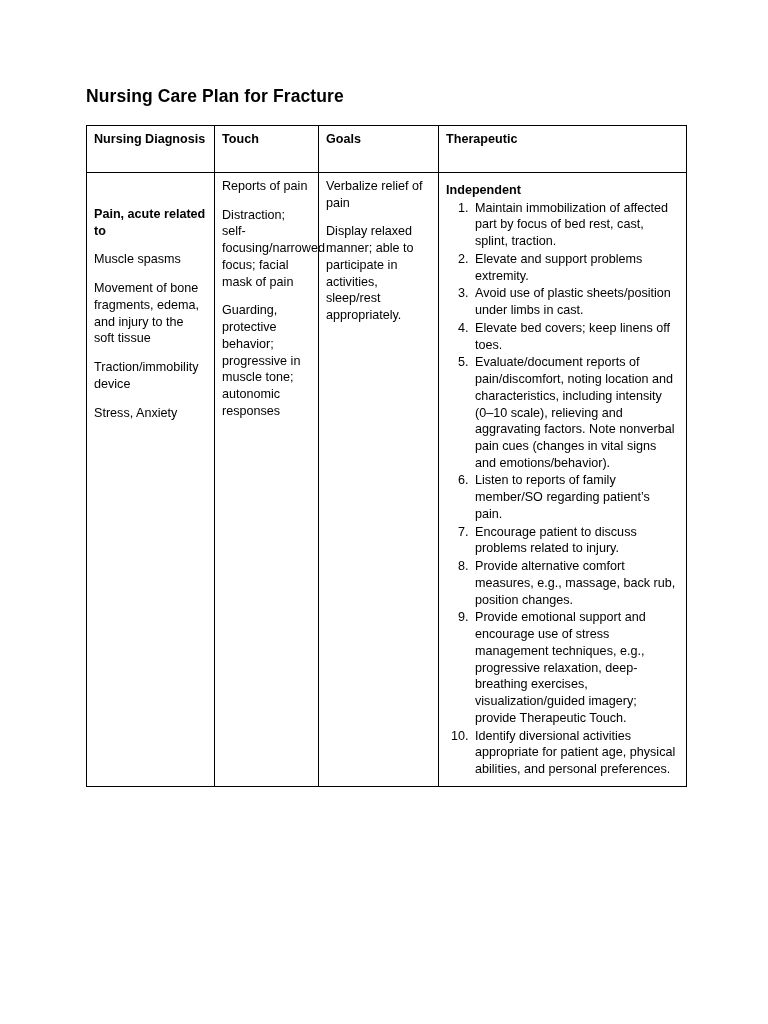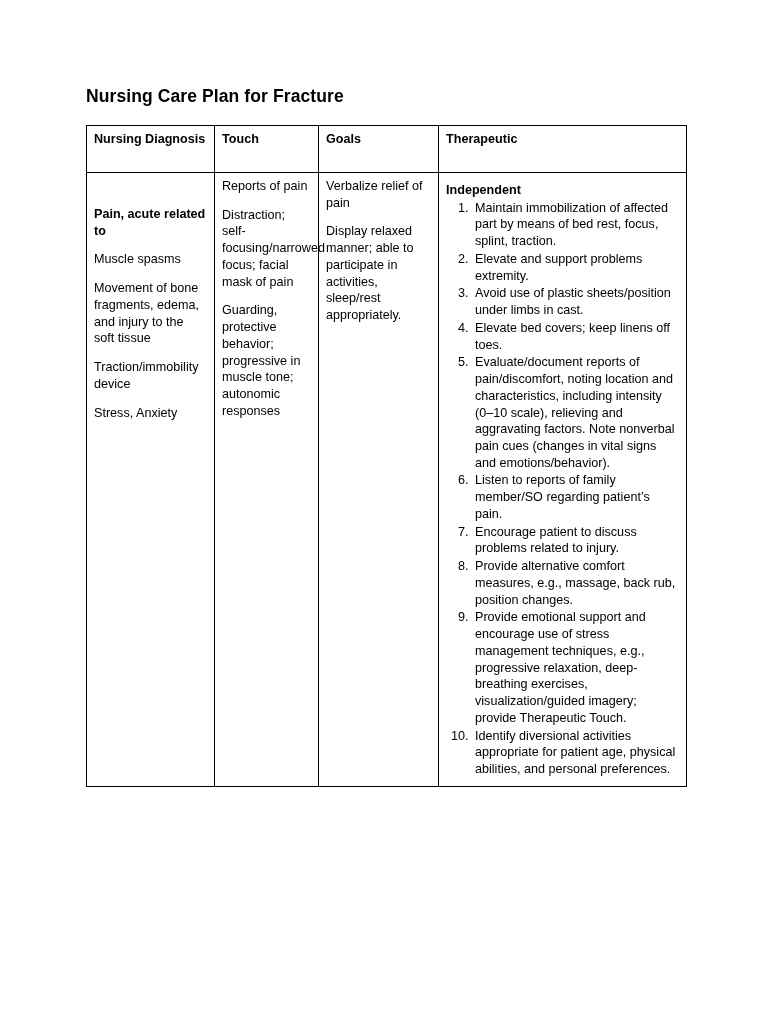--- a/index.html
+++ b/index.html
@@ -113,21 +113,21 @@
         </td>
 
         <td>
           <div class="cell-block">Verbalize relief of pain</div>
           <div class="cell-block">Display relaxed manner; able to participate in activities, sleep/rest appropriately.</div>
         </td>
 
         <td>
           <div class="section-head">Independent</div>
           <ol class="interventions">
-            <li>Maintain immobilization of affected part by means of bed rest, focus, splint, traction.</li>
+            <li>Maintain immobilization of affected part by focus of bed rest, cast, splint, traction.</li>
             <li>Elevate and support problems extremity.</li>
             <li>Avoid use of plastic sheets/position under limbs in cast.</li>
             <li>Elevate bed covers; keep linens off toes.</li>
             <li>Evaluate/document reports of pain/discomfort, noting location and characteristics, including intensity (0–10 scale), relieving and aggravating factors. Note nonverbal pain cues (changes in vital signs and emotions/behavior).</li>
             <li>Listen to reports of family member/SO regarding patient’s pain.</li>
             <li>Encourage patient to discuss problems related to injury.</li>
             <li>Provide alternative comfort measures, e.g., massage, back rub, position changes.</li>
             <li>Provide emotional support and encourage use of stress management techniques, e.g., progressive relaxation, deep-breathing exercises, visualization/guided imagery; provide Therapeutic Touch.</li>
             <li>Identify diversional activities appropriate for patient age, physical abilities, and personal preferences.</li>
           </ol>

